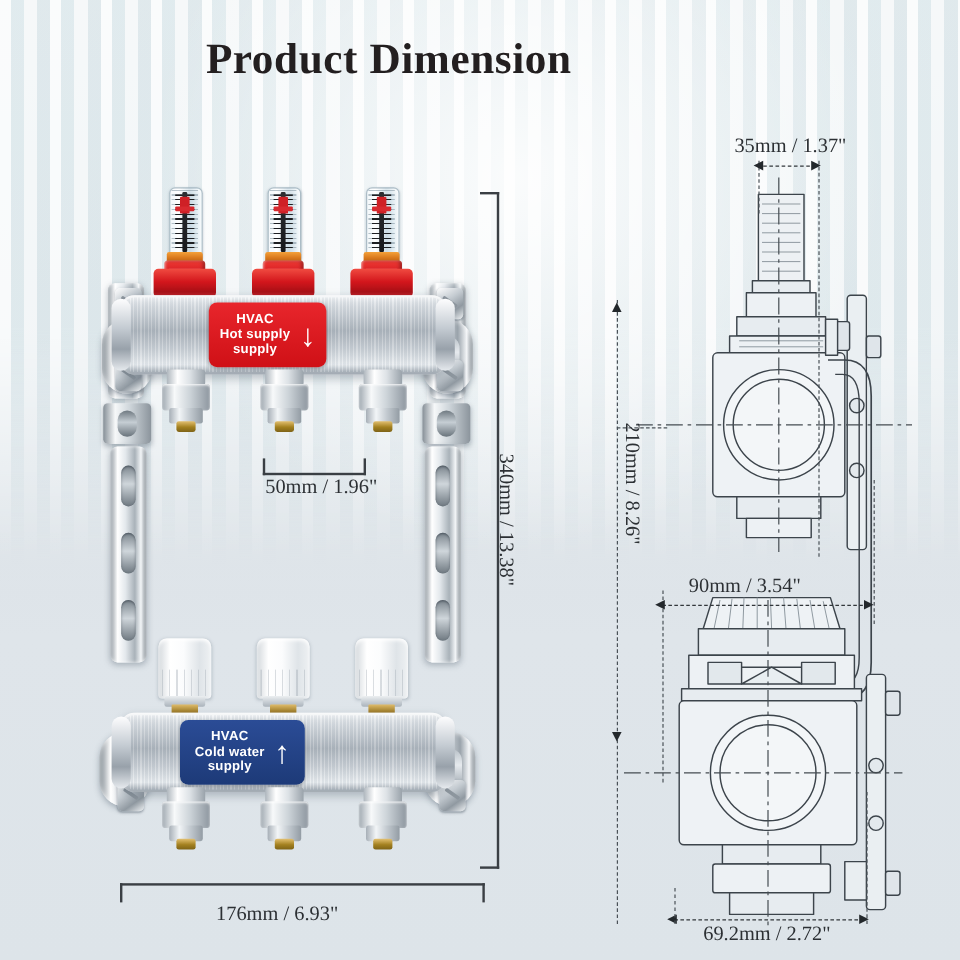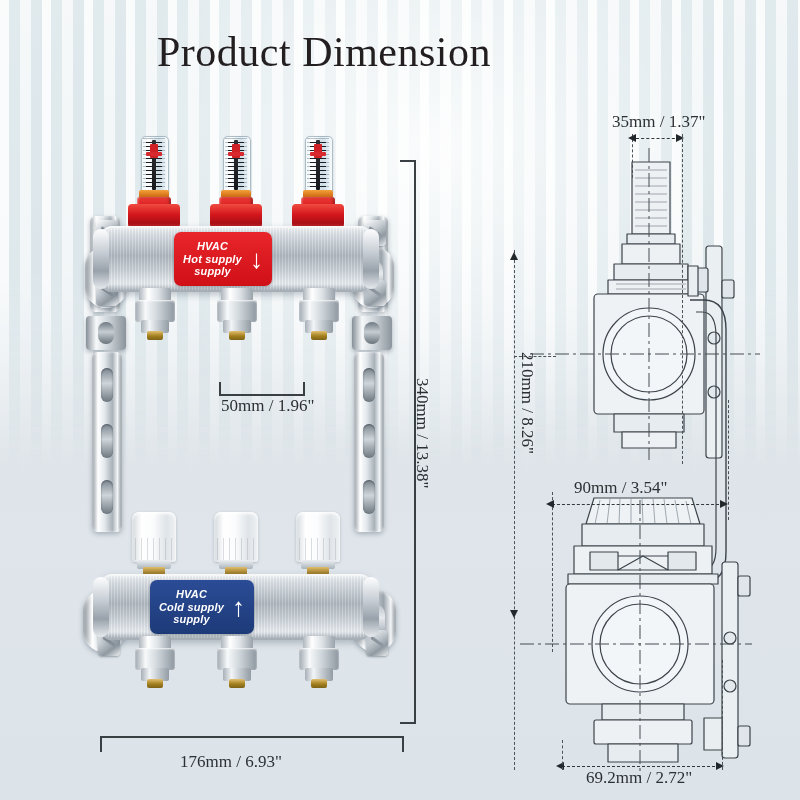--- a/index.html
+++ b/index.html
@@ -25,25 +25,25 @@
       rgba(198,216,222,0.35) 42px);
     -webkit-mask-image:linear-gradient(180deg,#000 0%,#000 58%,transparent 100%);
     mask-image:linear-gradient(180deg,#000 0%,#000 58%,transparent 100%);}
   .bg-glow{position:absolute;left:120px;top:-60px;width:620px;height:520px;
     background:radial-gradient(ellipse at 50% 40%, rgba(255,255,255,0.85) 0%, rgba(255,255,255,0.0) 70%);}
   .bg-floor{position:absolute;left:0;top:440px;width:800px;height:360px;
     background:linear-gradient(180deg,rgba(226,233,238,0) 0%, #dfe5ea 25%, #dde4e9 100%);}
 
   
   .title{position:absolute;left:0;top:28px;width:648px;text-align:center;
-    font-family:"Liberation Serif", serif;font-weight:normal;font-size:42px;
+    font-family:"Liberation Serif", serif;font-weight:bold;font-size:36px;
     color:#231f20;letter-spacing:0.5px;}
 
   
-  .product{position:absolute;left:88px;top:128px;width:310px;height:600px;font-style:italic;}
+  .product{position:absolute;left:88px;top:148px;width:310px;height:600px;}
 
   
   .fm{position:absolute;width:34px;height:82px;}
   .fm .glass{position:absolute;left:4px;top:0;width:26px;height:58px;border-radius:5px 5px 2px 2px;
     background:linear-gradient(90deg,rgba(236,244,248,.95) 0%,rgba(255,255,255,.99) 26%,rgba(198,216,226,.9) 62%,rgba(241,247,250,.95) 100%);
     border:1px solid rgba(150,170,182,.75);
     box-shadow:inset 0 0 5px rgba(255,255,255,.95), 0 1px 2px rgba(90,110,125,.35);}
   .fm .ribs{position:absolute;left:6px;top:2px;width:22px;height:54px;
     background:repeating-linear-gradient(180deg,rgba(125,145,158,.55) 0px,rgba(125,145,158,.55) 1px,rgba(255,255,255,0) 1px,rgba(255,255,255,0) 4px);}
   .fm .scalebar{position:absolute;left:15px;top:4px;width:4px;height:50px;
@@ -310,21 +310,21 @@
 
       <div class="bar" style="left:12px;top:446px;width:272px;height:66px;">
         <div class="brush"></div>
           <div class="endL"></div>
           <div class="endR"></div>
       </div>
 
       <div class="lbl blue" style="left:62px;top:452px;width:104px;height:54px;">
         <div style="text-align:center;">
           <div class="txt">HVAC</div>
-          <div class="txt">Cold supply</div>
+          <div class="txt">Cold water</div>
           <div class="txt">supply</div>
         </div>
         <div class="arw">↑</div>
       </div>
 
       <div class="fit" style="left:47px;top:508px;">
         <div class="n1"></div>
           <div class="n2"></div>
           <div class="n3"></div>
           <div class="brass"></div>

